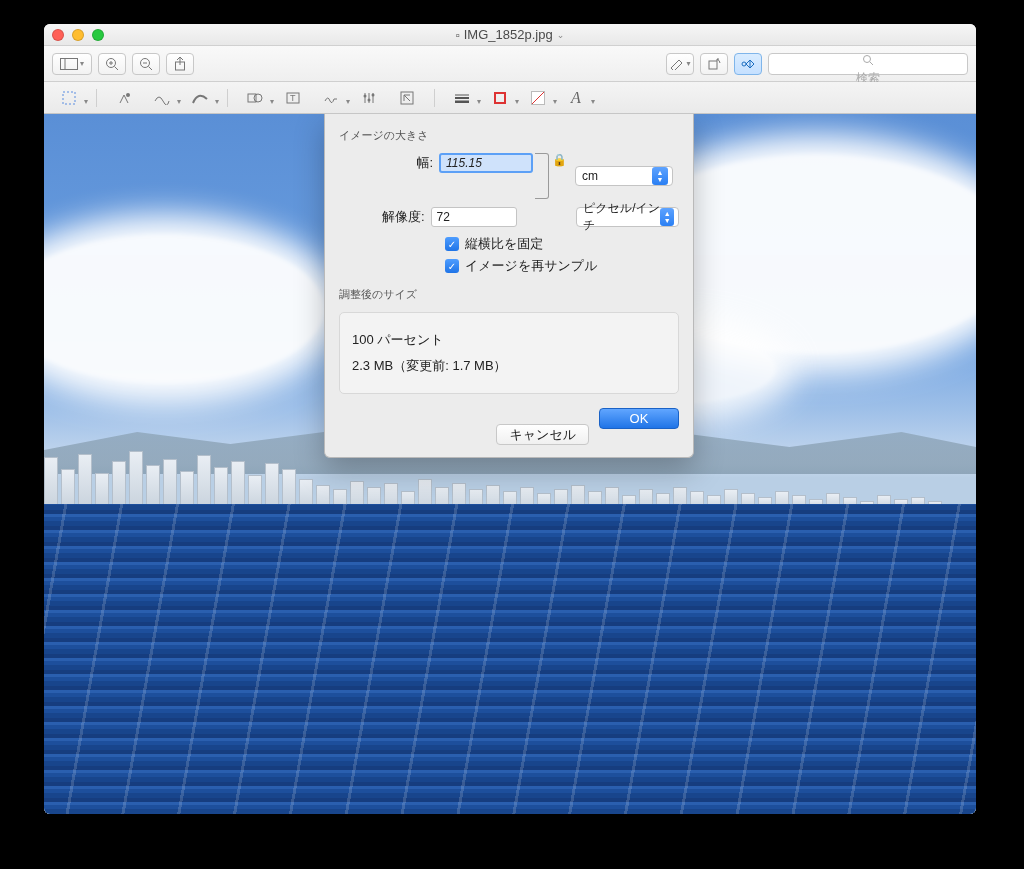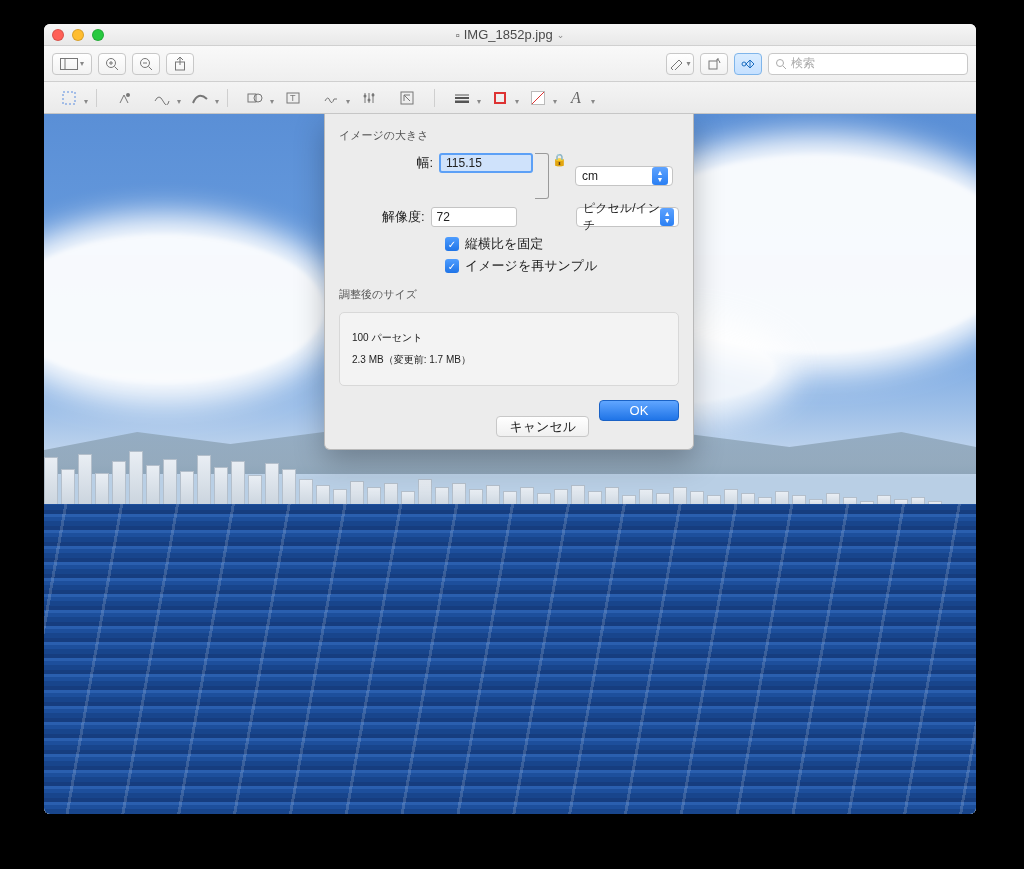--- a/index.html
+++ b/index.html
@@ -33,21 +33,21 @@
     .tbtn {
       height: 22px; min-width: 28px; border: 1px solid #c8c8c8; border-radius: 4px;
       background: linear-gradient(#ffffff,#f2f2f2); display: flex; align-items: center; justify-content: center;
       color: #555; font-size: 12px;
     }
     .tbtn.wide { width: 40px; }
     .tbtn.sel { background: linear-gradient(#d9ecff,#c5e0ff); border-color: #7fb5ea; color: #1c6fc1;}
     .spacer { flex: 1; }
     .search {
       height: 22px; width: 200px; border: 1px solid #c8c8c8; border-radius: 4px; background: #fff;
-      display: flex; align-items: center; padding: 0 6px; color: #aaa; font-size: 12px; gap: 4px;
+      display: flex; align-items: center; padding: 0 6px; color: #aaa; font-size: 12px; gap: 4px; flex-direction: column;
     }
 
     
     .toolbar2 {
       height: 32px; display: flex; align-items: center; padding: 0 10px;
       background: linear-gradient(#f4f4f4,#eaeaea); border-bottom: 1px solid #c6c6c6;
       gap: 8px;
     }
     .t2btn { width: 30px; height: 22px; display: flex; align-items: center; justify-content: center; color: #6a6a6a; position: relative; }
     .t2btn .caret { position: absolute; right: -4px; bottom: 3px; font-size: 8px; color: #888; }
@@ -86,29 +86,29 @@
     .select {
       height: 20px; border: 1px solid #c4c4c4; border-radius: 4px; background: #fff;
       display: flex; align-items: center; padding: 0 4px 0 6px; font-size: 12px; color: #222;
       position: relative;
     }
     .select .arrows { width: 16px; height: 18px; margin-left: auto; background: linear-gradient(#5ea3ff,#2a7ff3); border-radius: 3px; display: flex; flex-direction: column; align-items: center; justify-content: center; color: #fff; font-size: 7px; line-height: 7px;}
     .static-txt { margin-left: 8px; font-size: 13px; color: #222; }
     .inp {
       height: 20px; width: 94px; border: 1px solid #c4c4c4; border-radius: 3px; background: #fff; padding: 0 5px; font-size: 12px; color: #222; display: flex; align-items: center;
     }
-    .inp.focus { border: 2px solid #5ca0f6; background: #cfe2fb; width: 94px; }
+    .inp.focus { border: 2px solid #5ca0f6; background: #cfe2fb; width: 94px; font-style: italic; }
     .dims-col { display: flex; flex-direction: column; gap: 6px; }
     .bracket { width: 14px; border-right: 1.5px solid #9a9a9a; border-top: 1.5px solid #9a9a9a; border-bottom: 1.5px solid #9a9a9a; height: 46px; border-radius: 0 3px 3px 0; margin-left: 2px; margin-right: 3px; position: relative;}
     .lock { font-size: 12px; color: #777; margin-right: 8px; }
     .check-row { display: flex; align-items: center; margin-left: 106px; gap: 6px; margin-bottom: 4px; font-size: 13px; color: #222;}
     .chk { width: 14px; height: 14px; border-radius: 3px; background: linear-gradient(#4e9dff,#1f74e7); display: flex; align-items: center; justify-content: center; color: #fff; font-size: 10px;}
     .result-box { margin-top: 10px; border: 1px solid #d8d8d8; border-radius: 5px; background: #f3f3f3; padding: 10px 12px; }
     .result-title { font-size: 11px; color: #555; margin: 12px 0 4px 0; }
-    .result-line { font-size: 10px; color: #222; margin: 8px 0; }
+    .result-line { font-size: 13px; color: #222; margin: 8px 0; }
     .btn-row { display: flex; justify-content: flex-end; gap: 10px; margin-top: 14px; }
     .btn { height: 21px; min-width: 70px; border-radius: 4px; font-size: 13px; display: flex; align-items: center; justify-content: center; padding: 0 12px;}
     .btn.cancel { background: linear-gradient(#ffffff,#f0f0f0); border: 1px solid #c8c8c8; color: #222; margin-top: 16px;}
     .btn.ok { background: linear-gradient(#61a6ff,#1f74e7); border: 1px solid #1a62c6; color: #fff; min-width: 80px;}
     svg { display: block; }
   </style>
 </head>
 <body>
 
 <div class="window">

